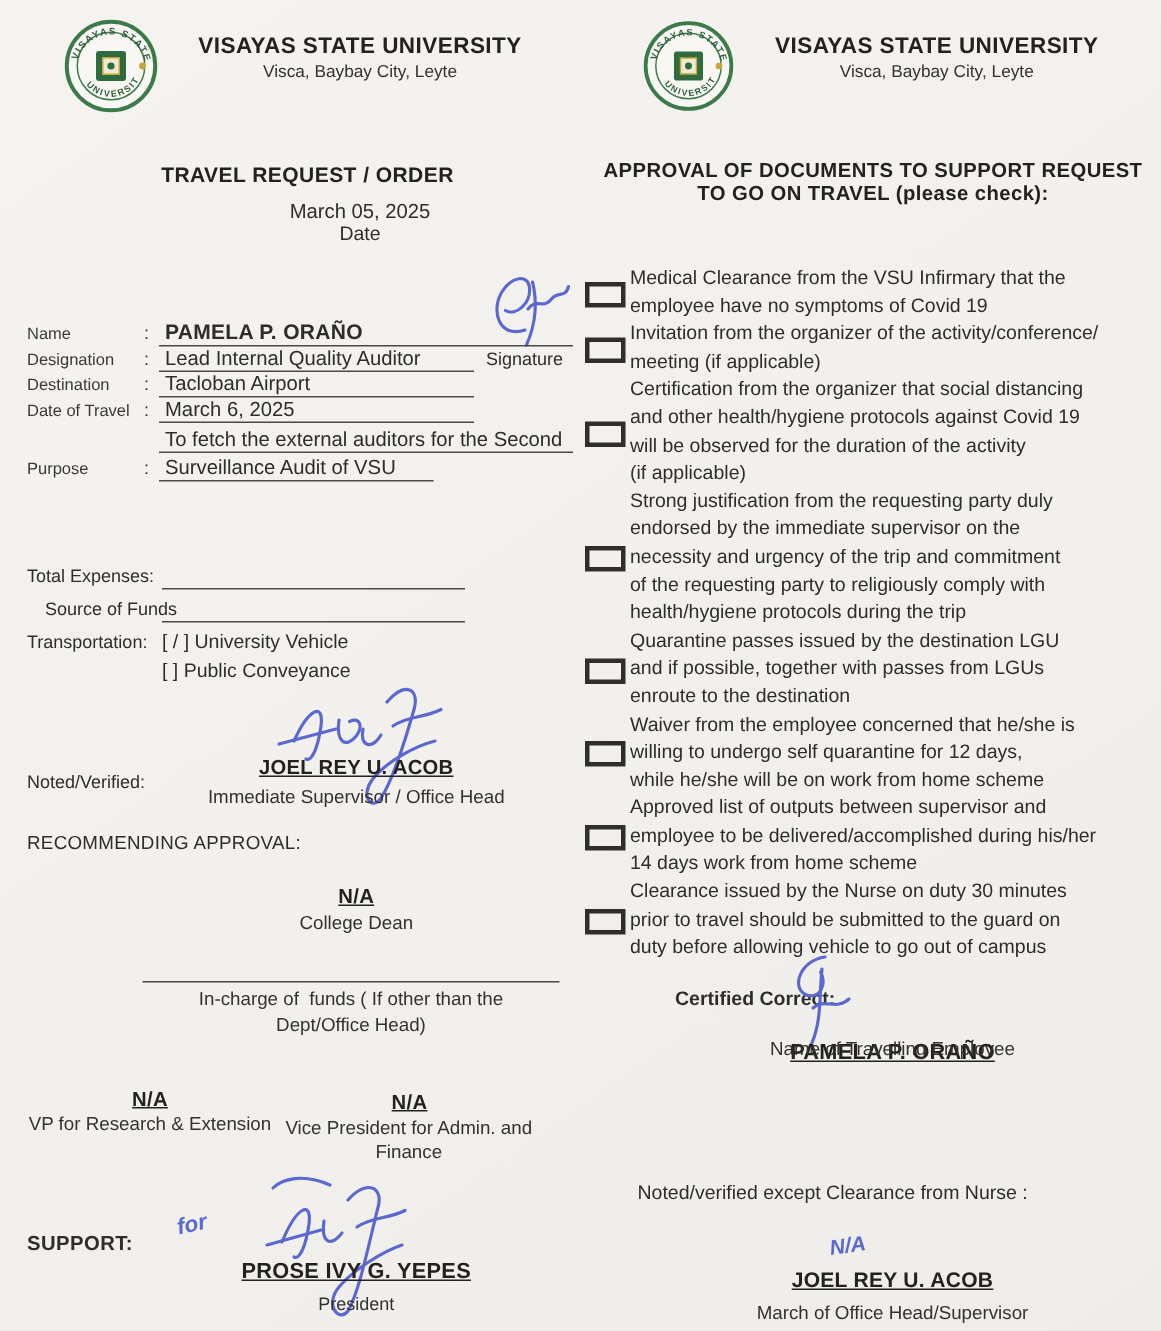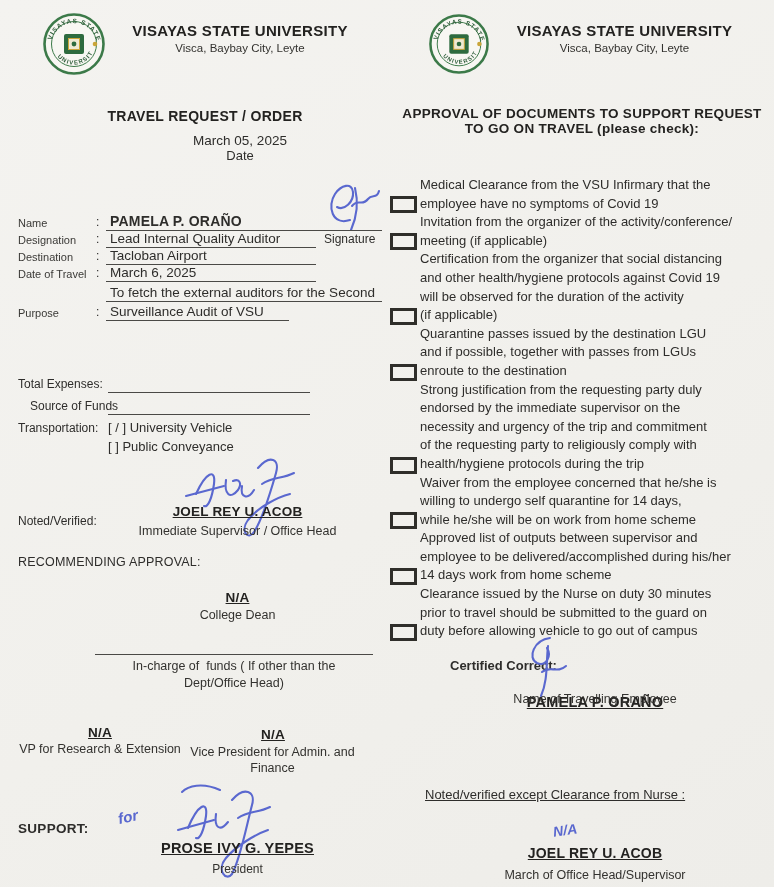--- a/index.html
+++ b/index.html
@@ -14,26 +14,26 @@
   .bold{font-weight:bold;}
   .uni-name{font-size:15px;font-weight:bold;letter-spacing:.3px;color:#232220;}
   .uni-addr{font-size:11.5px;margin-top:3px;color:#33322f;}
   .form-title{font-size:14px;font-weight:bold;letter-spacing:.3px;color:#232220;}
   .frow{position:absolute;left:18px;display:flex;align-items:flex-end;}
   .frow .lbl{width:78px;font-size:11px;color:#3a3936;padding-bottom:2px;}
   .frow .colon{width:10px;font-size:12px;padding-bottom:2px;}
   .val-line{border-bottom:1.6px solid #4a4946;padding:0 4px 1px 4px;font-size:13.5px;}
   .name-val{font-weight:bold;font-size:14px;letter-spacing:.2px;}
   .blank-line{border-bottom:1.6px solid #4a4946;height:15px;}
-  .underl{text-decoration:underline;}
+  .underl{}
   .sig-name{font-weight:bold;font-size:13.5px;text-decoration:underline;letter-spacing:.2px;color:#232220;}
   .sig-title{font-size:12.5px;color:#33322f;}
   .pre{white-space:pre-wrap;}
   .chk-list{display:flex;flex-direction:column;}
-  .chk-item{display:flex;align-items:flex-end;}
+  .chk-item{display:flex;align-items:center;}
   .cbx{flex:none;width:21px;height:11px;border:3px solid #2f2e2a;margin:3px 3px 0 0;background:transparent;}
   .chk-text{font-size:13px;line-height:18.6px;white-space:pre-wrap;color:#2e2d2b;}
   .ink{stroke:#5a68cf;stroke-width:2.1;fill:none;stroke-linecap:round;stroke-linejoin:round;}
   .hand{color:#5a68cf;font-style:italic;font-weight:bold;}
   .hr-line{border-top:1.6px solid #4a4946;}
   svg{display:block;}
 </style>
 </head>
 <body>
 
@@ -196,36 +196,36 @@
     </div>
     <div class="chk-item">
       <span class="cbx"></span>
       <div class="chk-text">Certification from the organizer that social distancing
 and other health/hygiene protocols against Covid 19
 will be observed for the duration of the activity
 (if applicable)</div>
     </div>
     <div class="chk-item">
       <span class="cbx"></span>
-      <div class="chk-text">Quarantine passes issued by the destination LGU
-and if possible, together with passes from LGUs
-enroute to the destination</div>
-    </div>
-    <div class="chk-item">
-      <span class="cbx"></span>
       <div class="chk-text">Strong justification from the requesting party duly
 endorsed by the immediate supervisor on the
 necessity and urgency of the trip and commitment
 of the requesting party to religiously comply with
 health/hygiene protocols during the trip</div>
     </div>
     <div class="chk-item">
       <span class="cbx"></span>
+      <div class="chk-text">Quarantine passes issued by the destination LGU
+and if possible, together with passes from LGUs
+enroute to the destination</div>
+    </div>
+    <div class="chk-item">
+      <span class="cbx"></span>
       <div class="chk-text">Waiver from the employee concerned that he/she is
-willing to undergo self quarantine for 14 days,
+willing to undergo self quarantine for 12 days,
 while he/she will be on work from home scheme</div>
     </div>
     <div class="chk-item">
       <span class="cbx"></span>
       <div class="chk-text">Approved list of outputs between supervisor and
 employee to be delivered/accomplished during his/her
 14 days work from home scheme</div>
     </div>
     <div class="chk-item">
       <span class="cbx"></span>

